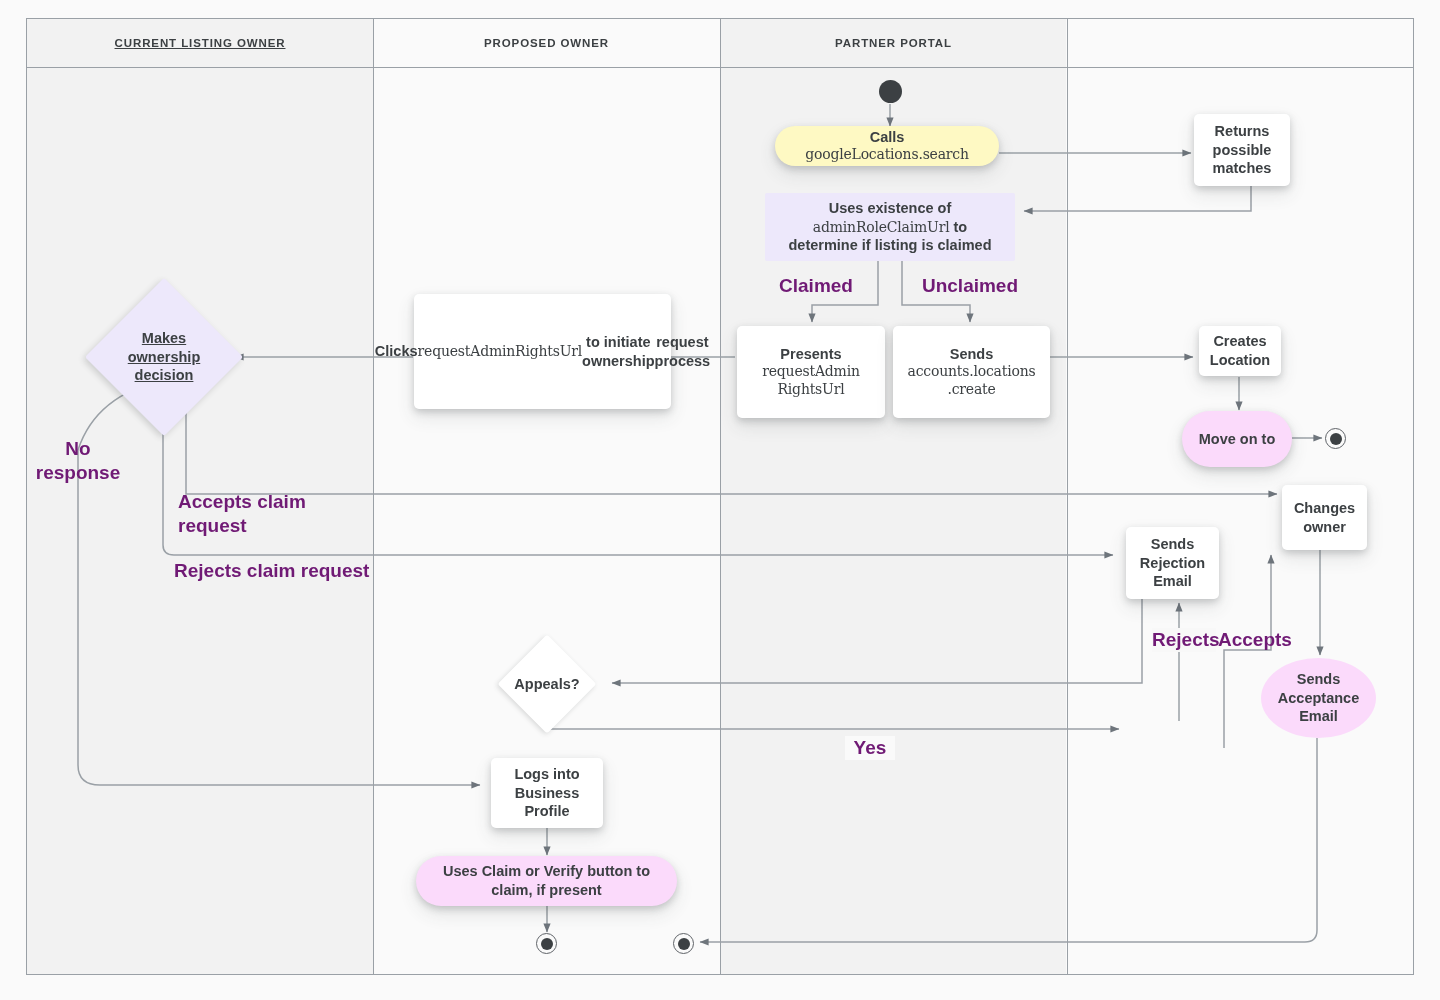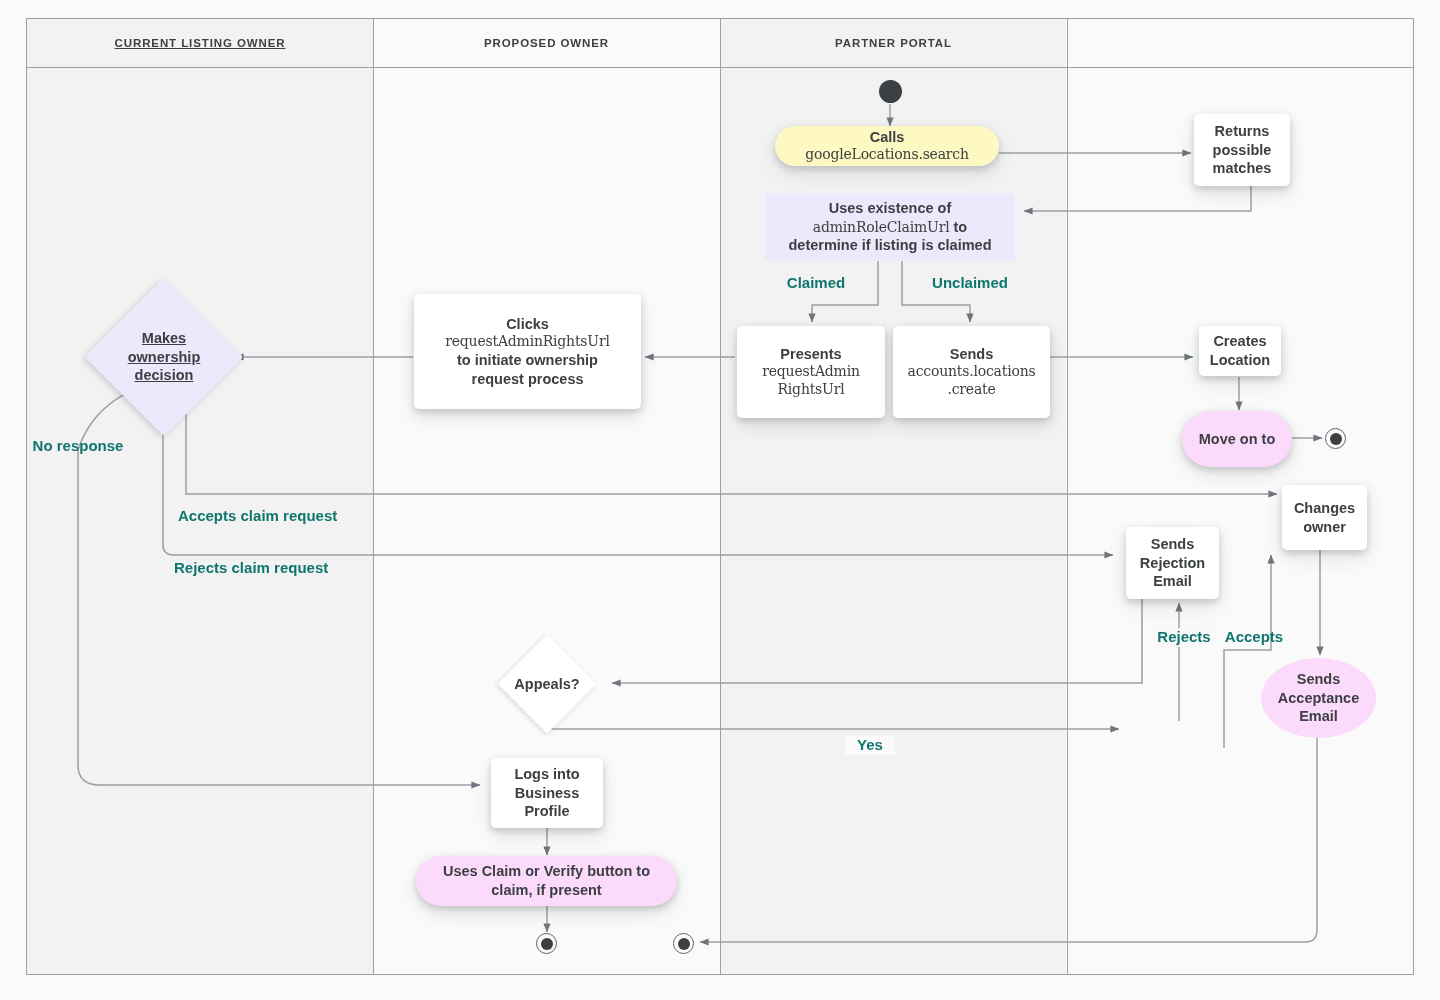--- a/index.html
+++ b/index.html
@@ -45,21 +45,21 @@
     border-radius:50%;
   }
   .diamond{
     background:#EDE8FB;
     filter:drop-shadow(0 3px 5px rgba(60,64,67,.22));
   }
   .diamond .dtext{position:relative;z-index:2;}
   .mono{font-family:"DejaVu Serif", serif;font-weight:400;font-size:14px;letter-spacing:-.2px;}
   .edge-label{
     position:absolute;
-    font-size:15px;font-weight:700;color:#0f766e;
+    font-size:19px;font-weight:700;color:#701a75;
     z-index:6;
     background:transparent;
     text-align:center;
     line-height:1.25;
   }
   svg.flow{position:absolute;left:0;top:0;width:1440px;height:1000px;z-index:2;overflow:visible;}
   .dot-start{
     position:absolute;border-radius:50%;background:#3c4043;z-index:6;
   }
   .dot-end{
@@ -173,21 +173,21 @@
     <span class="mono">requestAdmin</span>
     <span class="mono">RightsUrl</span>
   </div>
 
   <div class="node rect" style="left:893px;top:326px;width:157px;height:92px;flex-direction:column;">
     <span>Sends</span>
     <span class="mono">accounts.locations</span>
     <span class="mono">.create</span>
   </div>
 
-  <div class="node rect" style="left:414px;top:294px;width:227px;height:115px;flex-direction:column;">
+  <div class="node rect" style="left:414px;top:294px;width:257px;height:115px;flex-direction:row;">
     <span>Clicks</span>
     <span class="mono">requestAdminRightsUrl</span>
     <span>to initiate ownership</span>
     <span>request process</span>
   </div>
 
   <div class="node diamond" style="left:108px;top:301px;width:112px;height:112px;background:transparent;filter:none;">
     <div style="position:absolute;left:0;top:0;width:112px;height:112px;background:#EDE8FB;transform:rotate(45deg);border-radius:3px;box-shadow:0 3px 6px rgba(60,64,67,.2);"></div>
     <span class="dtext" style="width:120px;text-decoration:underline;">Makes ownership decision</span>
   </div>
@@ -234,19 +234,19 @@
     <i style="width:12px;height:12px;"></i>
   </div>
 
   <div class="dot-end" style="left:673px;top:933px;width:21px;height:21px;">
     <i style="width:12px;height:12px;"></i>
   </div>
 
   <div class="edge-label" style="left:30px;top:437px;width:96px;">
     <span>No response</span>
   </div>
-  <div class="edge-label" style="left:178px;top:507px;width:200px;text-align:left;">Accepts claim request</div>
+  <div class="edge-label" style="left:178px;top:490px;width:200px;text-align:left;">Accepts claim request</div>
   <div class="edge-label" style="left:174px;top:559px;width:210px;text-align:left;">Rejects claim request</div>
   <div class="edge-label" style="left:1152px;top:628px;width:64px;background:#F8F8F8;">Rejects</div>
   <div class="edge-label" style="left:1218px;top:628px;width:72px;">Accepts</div>
   <div class="edge-label" style="left:845px;top:736px;width:50px;background:#FAFAFA;">Yes</div>
 
 </div>
 
 </body></html>

